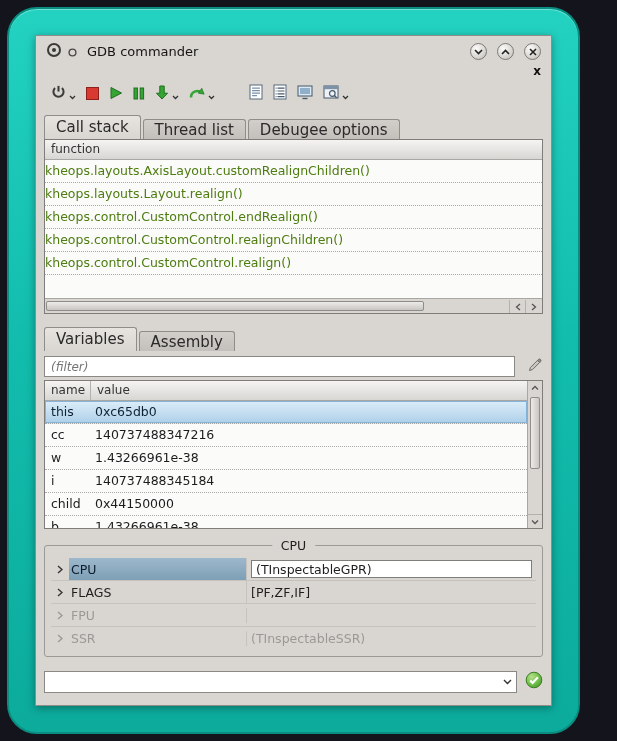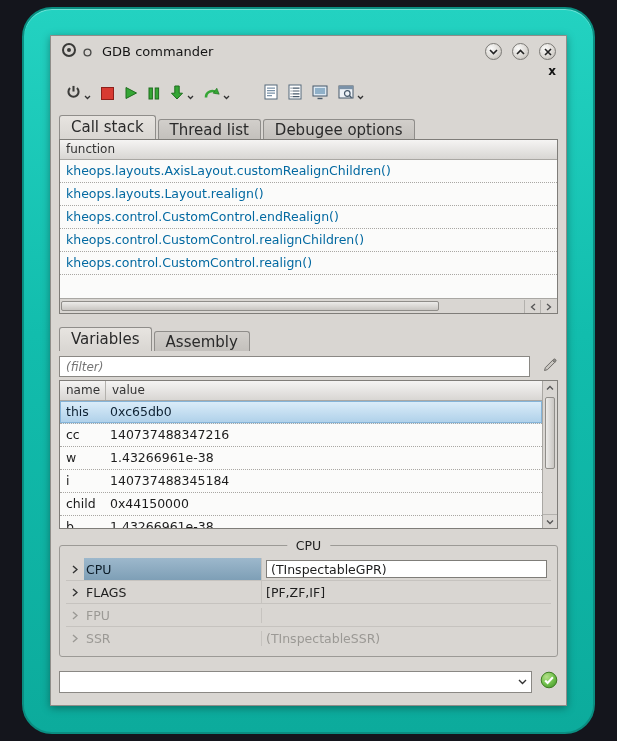--- a/index.html
+++ b/index.html
@@ -1,19 +1,19 @@
 <!DOCTYPE html>
 <html><head>
 <meta charset="utf-8">
 <style>
   * { box-sizing: border-box; margin: 0; padding: 0; }
   html,body { width:617px; height:741px; }
   body { font-family: "DejaVu Sans", "Liberation Sans", sans-serif; background:#14151c; }
 
-  .screen { position:relative; width:587px; height:741px; background:#14151c; overflow:hidden;margin-left:15px; }
+  .screen { position:relative; width:587px; height:741px; background:#14151c; overflow:hidden; }
   .frame { position:absolute; inset:7px; border-radius:30px;
            background:linear-gradient(180deg,#23d2c1 0%, #12bdad 45%, #0cab9c 100%);
            border:2px solid #0a8e81; box-shadow: inset 0 1px 0 rgba(255,255,255,.35); }
   .window { position:absolute; inset:26px; background:#d9d6d2; border:1px solid #8f8d89;
             box-shadow:0 2px 8px rgba(0,0,0,.35); overflow:hidden; }
 
   
   .titlebar { height:28px; display:flex; align-items:center; padding:3px 10px 0 10px; gap:6px; }
   .title { font-size:13px; color:#151515; margin-left:4px; flex:0 0 auto; }
   .tspacer { flex:1; }
@@ -36,21 +36,21 @@
          height:20px; line-height:20px; margin-right:2px; }
   .tab.active { background:linear-gradient(#e7e4e0,#d9d6d2); height:24px; line-height:23px; }
 
   
   .panel { margin:0 8px; border:1px solid #7f7d79; background:#fbfbfa; position:relative; overflow:hidden; }
   .thead { display:flex; background:linear-gradient(#f5f4f3,#d8d6d3); border-bottom:1px solid #a9a7a3;
            font-size:12px; color:#333; }
   .thead .hcell { padding:0 6px; height:19px; line-height:19px; }
   .hdiv { border-right:1px solid #b3b1ad; }
 
-  .srow { height:23px; line-height:22px; font-size:12.5px; color:#0369a1; padding-left:6px;
+  .srow { height:23px; line-height:22px; font-size:12.5px; color:#4d7c0f; padding-left:0;
           border-bottom:1px dotted #a9a7a3; white-space:nowrap; overflow:hidden; }
 
   .callstack { height:175px; }
 
   
   .hscroll { position:absolute; left:0; right:0; bottom:0; height:15px; background:#d9d6d2; border-top:1px solid #a9a7a3; }
   .hthumb { position:absolute; left:1px; top:2px; height:10px; width:76%;
             background:linear-gradient(#ecebe9,#c9c6c2); border:1px solid #8f8d89; border-radius:2px; }
   .harrows { position:absolute; right:1px; top:1px; display:flex; }
   .sbtn { width:16px; height:13px; display:flex; align-items:center; justify-content:center; border-left:1px solid #b3b1ad; }

